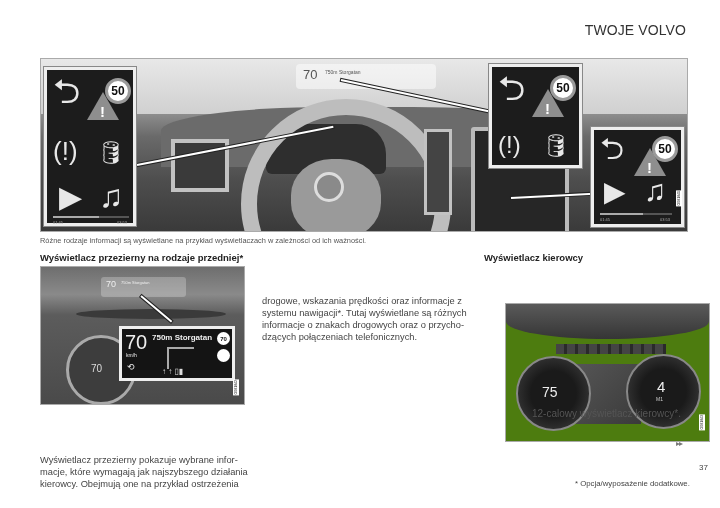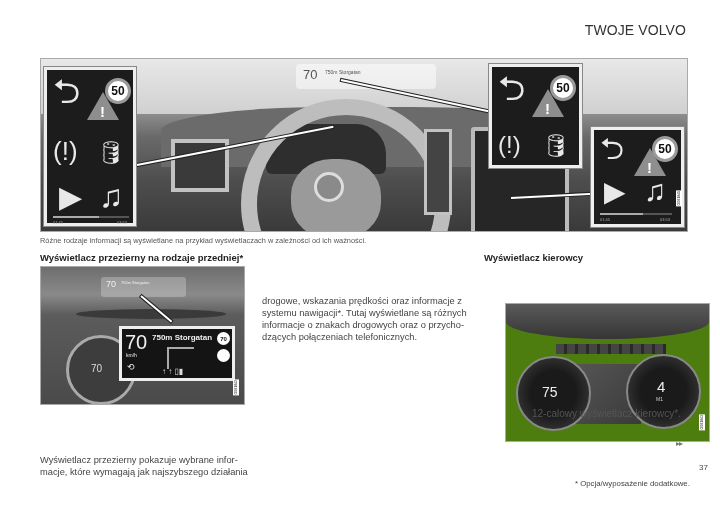--- a/index.html
+++ b/index.html
@@ -139,20 +139,21 @@
     <div class="abs" style="left:5px;top:33px;font-size:9px;color:#eee;">⟲</div>
     <div class="abs" style="left:45px;top:18px;width:25px;height:20px;border-left:2px solid #aaa;border-top:2px solid #aaa;"></div>
     <div class="abs" style="left:40px;top:38px;font-size:8px;color:#ddd;">↑ ↑ ▯▮</div>
   </div>
   <div class="fig-id" style="left:192px;top:112px;">G081842</div>
 </div>
 
 <div class="body-text" style="left:40px;top:410px;">
   <div>Wyświetlacz przezierny pokazuje wybrane infor-</div>
   <div>macje, które wymagają jak najszybszego działania</div>
+  <div>kierowcy. Obejmują one na przykład ostrzeżenia</div>
 </div>
 
 <div class="body-text" style="left:262px;top:251px;">
   <div>drogowe, wskazania prędkości oraz informacje z</div>
   <div>systemu nawigacji*. Tutaj wyświetlane są różnych</div>
   <div>informacje o znakach drogowych oraz o przycho-</div>
   <div>dzących połączeniach telefonicznych.</div>
 </div>
 
 <div class="h2" style="left:484px;top:252px;">Wyświetlacz kierowcy</div>

